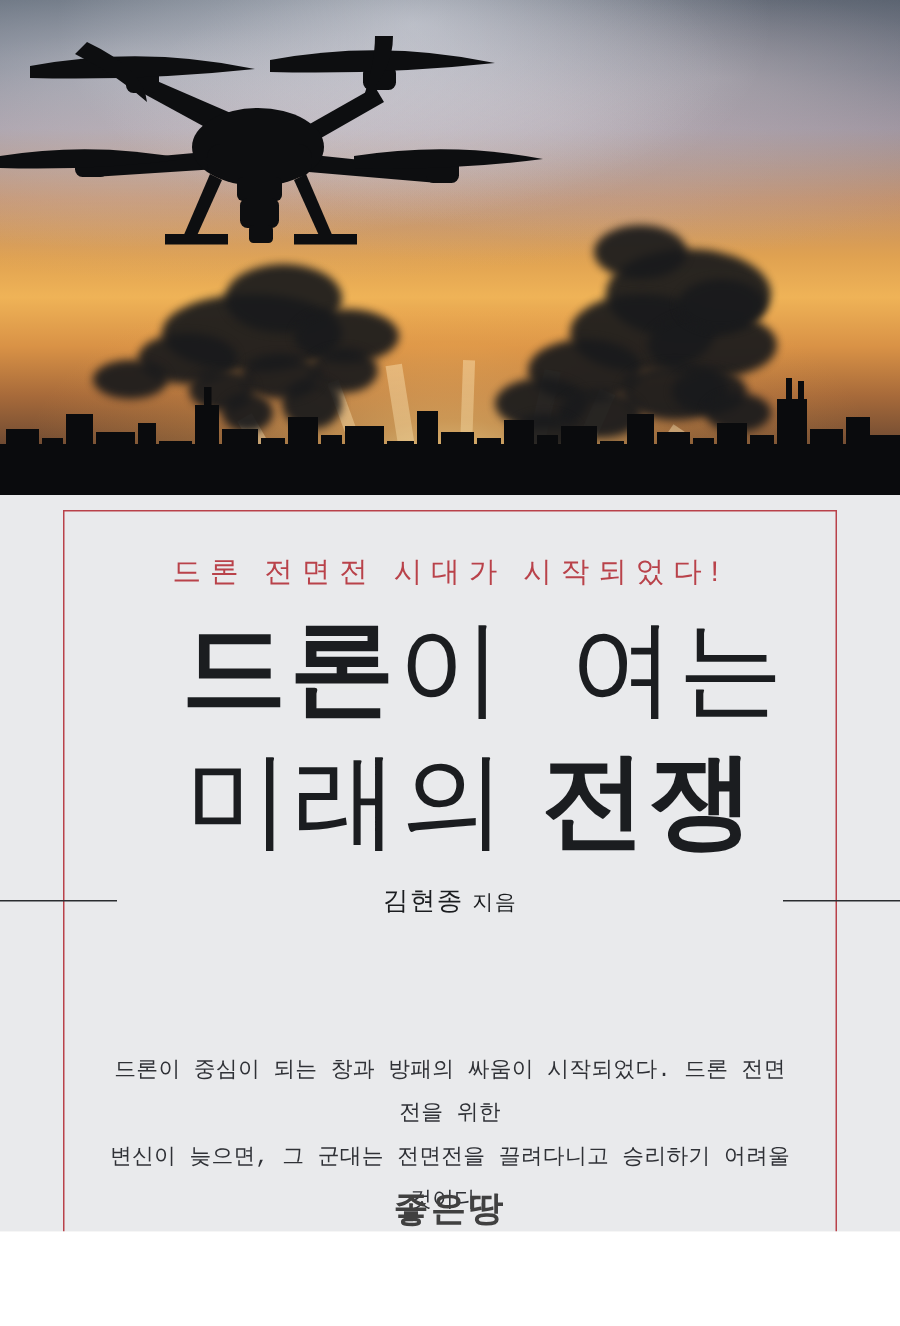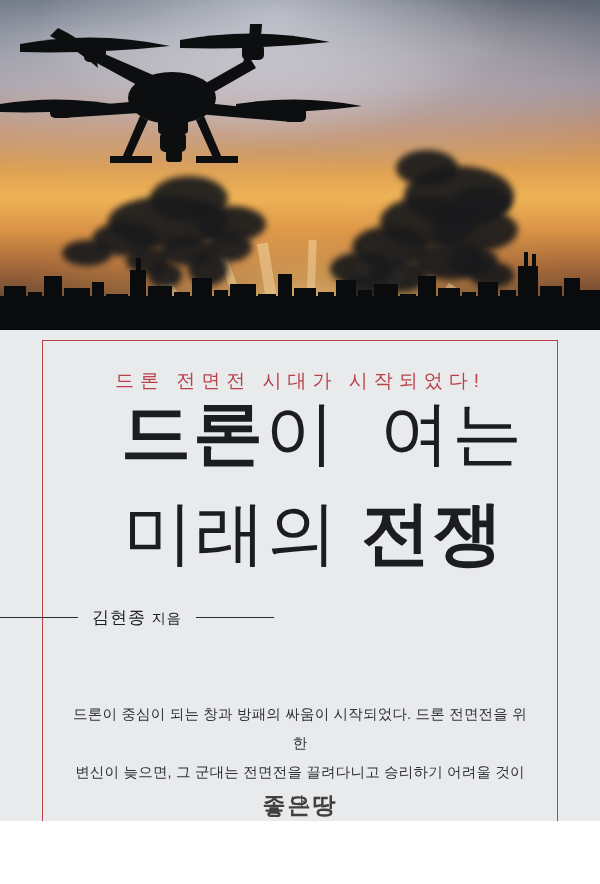--- a/index.html
+++ b/index.html
@@ -141,21 +141,21 @@
   .title-line {
     position: absolute;
     left: 0;
     right: 0;
     text-align: center;
     color: #1b1d20;
     line-height: 1;
     white-space: pre;
   }
   .title-line1 {
-    top: 68px;
+    top: 80px;
     font-size: 70px;
     letter-spacing: 2px;
     font-weight: 400;
     padding-left: 45px;
   }
   .title-line1 .bold {
     font-weight: 700;
   }
   .title-line2 {
     top: 168px;
@@ -164,24 +164,24 @@
     font-weight: 400;
     margin-left: 28px;
   }
   .title-line2 .bold {
     font-weight: 700;
   }
   .author-row {
     position: absolute;
     left: 0;
     right: 0;
-    top: 276px;
+    top: 259px;
     display: flex;
     align-items: center;
-    justify-content: flex-start;
+    justify-content: space-between;
     gap: 14px;
   }
   .author-rule {
     width: 78px;
     height: 1px;
     background: #2b2d30;
   }
   .author {
     font-size: 17px;
     color: #1b1d20;
@@ -193,20 +193,21 @@
   .blurb {
     position: absolute;
     left: 72px;
     right: 72px;
     top: 370px;
     text-align: center;
     color: #2f3136;
     font-size: 14.5px;
     line-height: 2;
     letter-spacing: .2px;
+    font-family: Liberation Mono, monospace;
   }
   .publisher {
     position: absolute;
     left: 0;
     right: 0;
     top: 460px;
     text-align: center;
     color: #404040;
     font-size: 23px;
     font-weight: 700;

